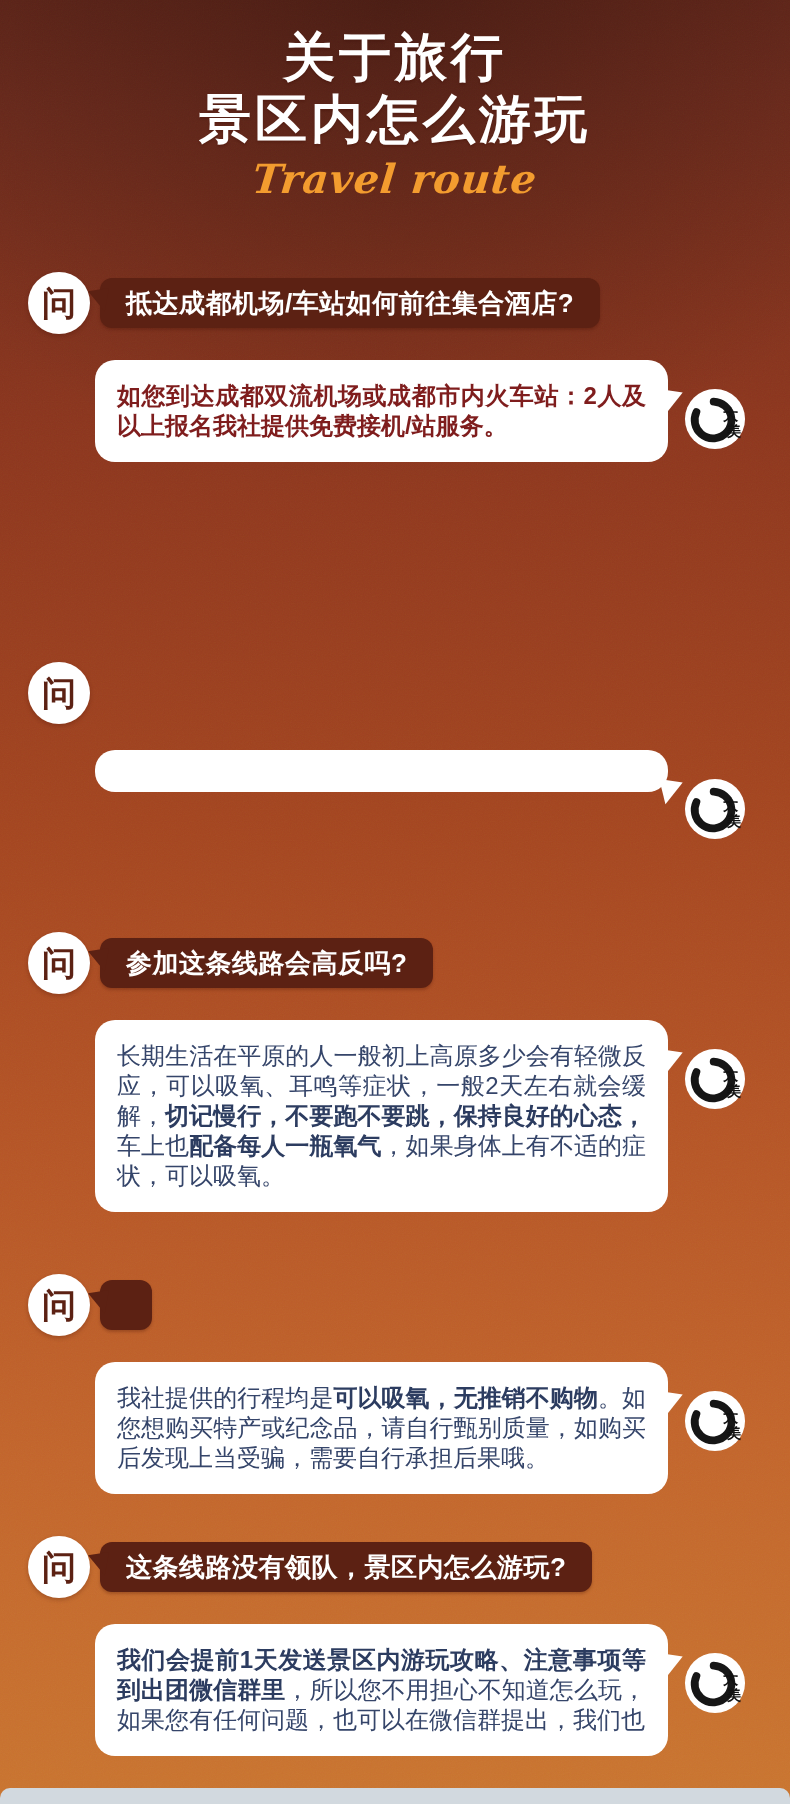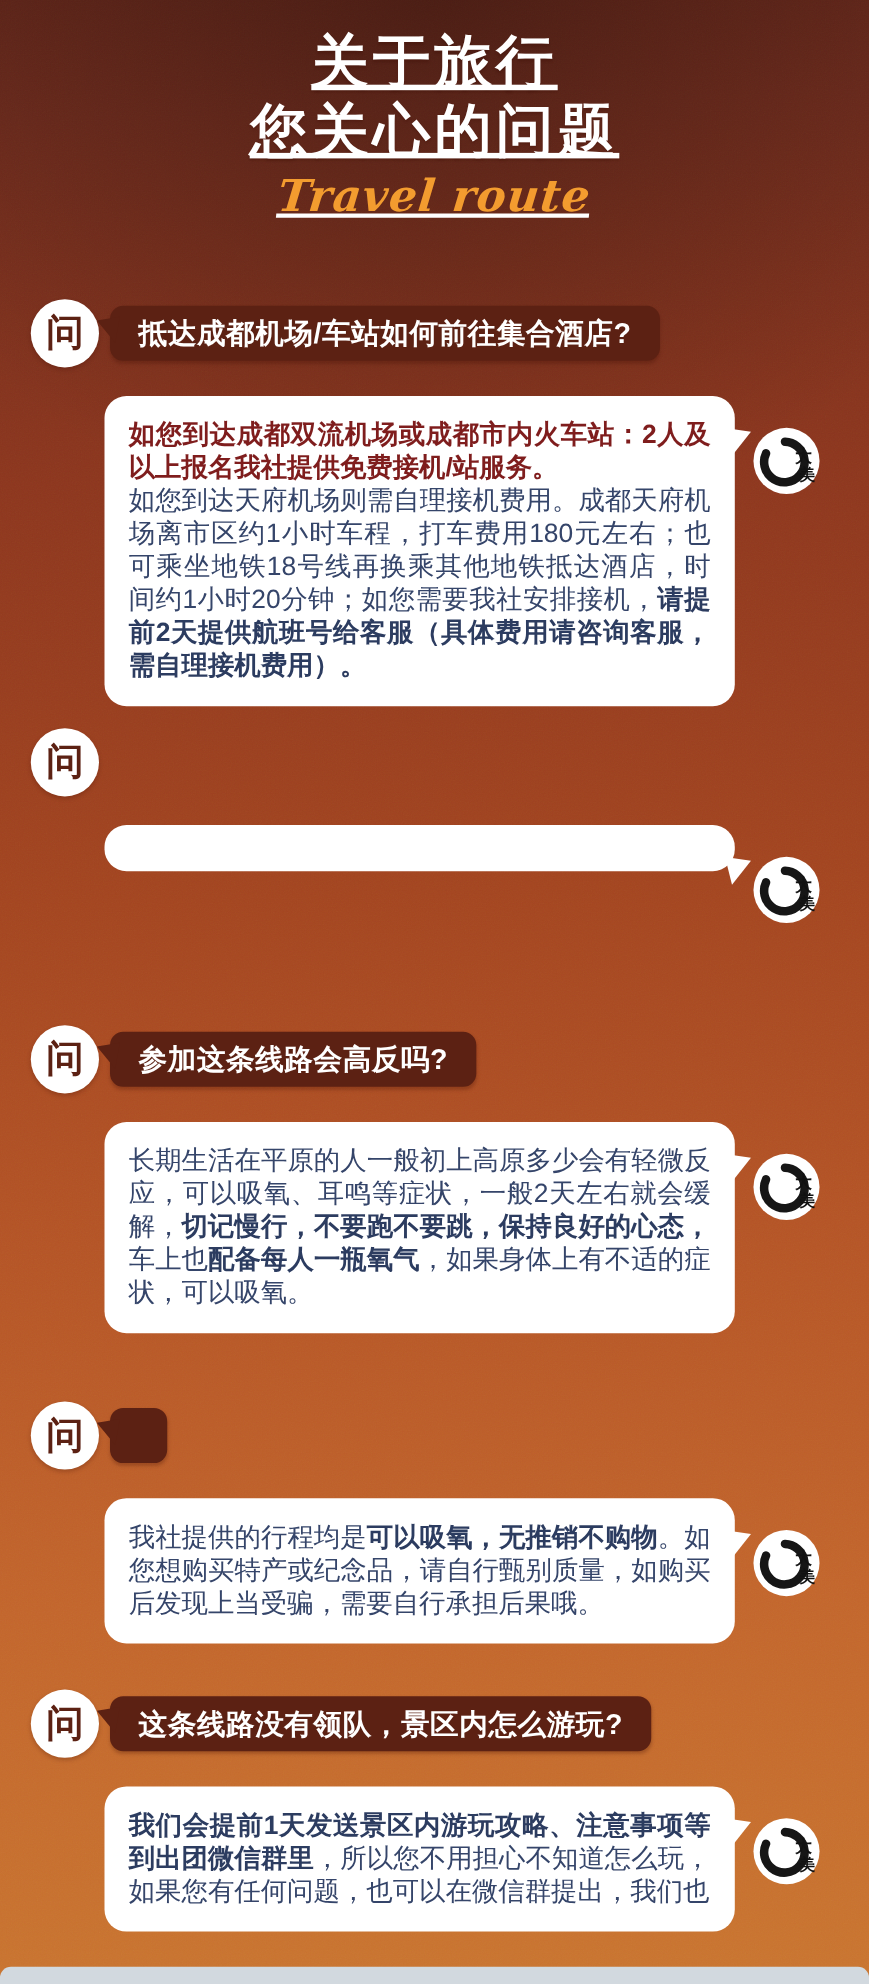--- a/index.html
+++ b/index.html
@@ -4,21 +4,21 @@
 <style>
   html,body{margin:0;padding:0;}
   body{width:790px;font-family:"Liberation Sans","DejaVu Sans",sans-serif;}
   .page{position:relative;width:790px;height:1804px;overflow:hidden;
         background:linear-gradient(178deg,#62261a 0%,#6e2b1d 6%,#8c361e 24%,#a34520 45%,#b45426 62%,#c2652c 80%,#c97530 100%);}
   .texture{position:absolute;inset:0;opacity:.16;mix-blend-mode:soft-light;pointer-events:none;}
   .vignette{position:absolute;inset:0;pointer-events:none;
         background:radial-gradient(120% 45% at 50% 0%, rgba(0,0,0,.25) 0%, rgba(0,0,0,0) 60%);}
 
   
-  .title-block{position:absolute;top:26px;left:0;width:100%;text-align:center;color:#ffffff;text-decoration:underline;}
+  .title-block{position:absolute;top:26px;left:0;width:100%;text-align:center;color:#ffffff;}
   .title-line{font-size:52px;line-height:62px;font-weight:900;letter-spacing:4px;
         text-shadow:0 2px 2px rgba(60,10,0,.25);}
   .subtitle{margin-top:6px;font-family:"DejaVu Serif","Liberation Serif",serif;
         font-style:italic;font-weight:700;font-size:40px;line-height:46px;color:#f39c2f;
         transform:skewX(-6deg);letter-spacing:1px;}
 
   
   .faq{position:absolute;left:0;width:100%;}
   .faq.s1{top:272px;} .faq.s2{top:662px;} .faq.s3{top:932px;} .faq.s4{top:1274px;} .faq.s5{top:1536px;}
 
@@ -60,41 +60,40 @@
   <svg class="texture" width="790" height="1804">
     <filter id="noise">
         <feTurbulence type="fractalNoise" baseFrequency="0.85" numOctaves="2" stitchTiles="stitch"></feTurbulence>
       </filter>
     <rect width="100%" height="100%" filter="url(#noise)"></rect>
   </svg>
   <div class="vignette"></div>
 
   <div class="title-block">
     <div class="title-line">关于旅行</div>
-    <div class="title-line">您关心的问题</div>
+    <div class="title-line">景区内怎么游玩</div>
     <div class="subtitle">Travel route</div>
   </div>
 
   <div id="faq-root">
   <section class="faq s1">
     <div class="qrow">
       <div class="qbadge">
         <span class="qchar">问</span>
       </div>
       <div class="qbar">
         <div class="qbar-tail"></div>
         <span class="qtext">抵达成都机场/车站如何前往集合酒店?</span>
       </div>
     </div>
     <div class="arow">
       <div class="abox">
         <div class="abox-tail"></div>
         <div class="atext">
               <div class="para"><span class="seg-r">如您到达成都双流机场或成都市内火车站：2人及以上报名我社提供免费接机/站服务。</span></div>
-              <div class="para"><span>如您到达天府机场则需自理接机费用。成都天府机场离市区约1小时车程，打车费用180元左右；也可乘坐地铁18号线再换乘其他地铁抵达酒店，时间约1小时20分钟；如您需要我社安排接机，</span><span class="seg-b">请提前2天提供航班号给客服（具体费用请咨询客服，需自理接机费用）。</span></div>
             </div>
       </div>
       <div class="seal">
         <svg width="62" height="62" viewBox="0 0 64 64">
           <circle cx="32" cy="32" r="31" fill="#ffffff"></circle>
           <circle cx="30" cy="33" r="19" fill="none" stroke="#161616" stroke-width="8" stroke-dasharray="84 22" stroke-linecap="round" transform="rotate(-50 30 33)"></circle>
           <path d="M14 44 q6 8 16 7" fill="none" stroke="#161616" stroke-width="3" stroke-linecap="round"></path>
           <text x="40" y="33" font-size="16" font-weight="700" fill="#111111" font-family="DejaVu Serif, Liberation Serif, serif">大</text>
           <text x="44" y="50" font-size="15" font-weight="700" fill="#111111" font-family="DejaVu Serif, Liberation Serif, serif">美</text>
         </svg>

